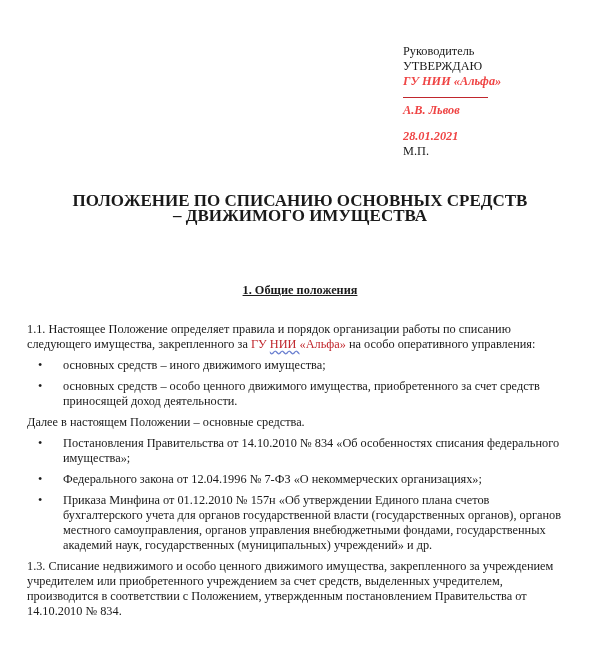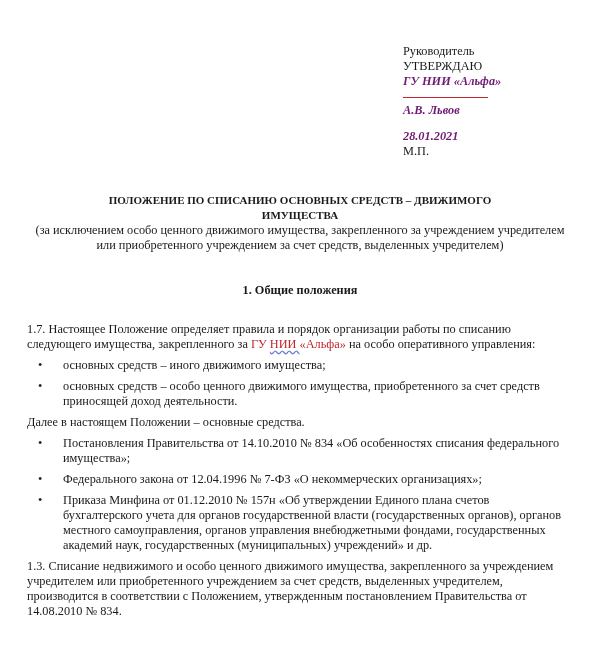--- a/index.html
+++ b/index.html
@@ -1,25 +1,25 @@
 <!DOCTYPE html>
 <html><head>
 <meta charset="utf-8">
 <style>
   html, body { margin: 0; padding: 0; background: #ffffff; }
   body { width: 600px; height: 658px; position: relative; overflow: hidden;
          font-family: "Liberation Serif", serif; color: #1a1a1a; font-size: 12.3px; line-height: 15px; }
   .approve { position: absolute; left: 403px; top: 44px; width: 180px; }
   .approve div { height: 15px; white-space: nowrap; }
-  .red { color: #701a75; font-weight: bold; font-style: italic; }
+  .red { color: #ef4444; font-weight: bold; font-style: italic; }
   .sigline { width: 85px; border-bottom: 1px solid #c0272d; height: 8px !important; margin-bottom: 5px; }
   .gap { margin-top: 11px; }
   .title { position: absolute; left: 30px; width: 540px; top: 193px; text-align: center; }
-  .title .t1 { font-weight: bold; font-size: 11px; }
-  .section { position: absolute; left: 30px; width: 540px; top: 283px; text-align: center; font-weight: bold; }
+  .title .t1 { font-weight: bold; font-size: 17px; }
+  .section { position: absolute; left: 30px; width: 540px; top: 283px; text-align: center; font-weight: bold; text-decoration: underline; }
   .body { position: absolute; left: 27px; top: 322px; width: 535px; }
   .body p { margin: 0 0 6px 0; }
   .body ul { margin: 0 0 6px 0; padding: 0; list-style: none; }
   .body li { position: relative; padding-left: 36px; margin: 0 0 6px 0; }
   .body li .bullet { position: absolute; left: 11px; top: 0; }
   .red-inline { color: #c0272d; }
   .wavy { text-decoration: underline wavy #6a7fd0; text-underline-offset: 2px; margin-top: 7px; }
 </style>
 </head>
 <body>
@@ -29,31 +29,30 @@
   <div>УТВЕРЖДАЮ</div>
   <div class="red">ГУ НИИ  «Альфа»</div>
   <div class="sigline"></div>
   <div class="red">А.В. Львов</div>
   <div class="red gap">28.01.2021</div>
   <div>М.П.</div>
 </div>
 
 <div class="title">
   <div class="t1" style="padding:0 40px;">ПОЛОЖЕНИЕ ПО СПИСАНИЮ ОСНОВНЫХ СРЕДСТВ – ДВИЖИМОГО ИМУЩЕСТВА</div>
-  <div>(за исключением особо ценного движимого имущества, закрепленного за учреждением учредителем или приобретенного учреждением за счет средств, выделенных учредителем)</div>
 </div>
 
 <div class="section">1. Общие положения</div>
 
 <div class="body">
-  <p><span>1.7. Настоящее Положение определяет правила и порядок организации работы по списанию следующего имущества, закрепленного за </span><span class="red-inline"><span>ГУ </span><span class="wavy">НИИ </span><span>«Альфа»</span></span><span> на особо оперативного управления:</span></p>
+  <p><span>1.1. Настоящее Положение определяет правила и порядок организации работы по списанию следующего имущества, закрепленного за </span><span class="red-inline"><span>ГУ </span><span class="wavy">НИИ </span><span>«Альфа»</span></span><span> на особо оперативного управления:</span></p>
   <ul>
     <li><span class="bullet">•</span><span>основных средств – иного движимого имущества;</span></li>
     <li><span class="bullet">•</span><span>основных средств – особо ценного движимого имущества, приобретенного за счет средств приносящей доход деятельности.</span></li>
   </ul>
   <p>Далее в настоящем Положении – основные средства.</p>
   <ul>
     <li><span class="bullet">•</span><span>Постановления Правительства от 14.10.2010 № 834 «Об особенностях списания федерального имущества»;</span></li>
     <li><span class="bullet">•</span><span>Федерального закона от 12.04.1996 № 7-ФЗ «О некоммерческих организациях»;</span></li>
     <li><span class="bullet">•</span><span>Приказа Минфина от 01.12.2010 № 157н «Об утверждении Единого плана счетов бухгалтерского учета для органов государственной власти (государственных органов), органов местного самоуправления, органов управления внебюджетными фондами, государственных академий наук, государственных (муниципальных) учреждений» и др.</span></li>
   </ul>
-  <p>1.3. Списание недвижимого и особо ценного движимого имущества, закрепленного за учреждением учредителем или приобретенного учреждением за счет средств, выделенных учредителем, производится в соответствии с Положением, утвержденным постановлением Правительства от 14.08.2010 № 834.</p>
+  <p>1.3. Списание недвижимого и особо ценного движимого имущества, закрепленного за учреждением учредителем или приобретенного учреждением за счет средств, выделенных учредителем, производится в соответствии с Положением, утвержденным постановлением Правительства от 14.10.2010 № 834.</p>
 </div>
 
 </body></html>

